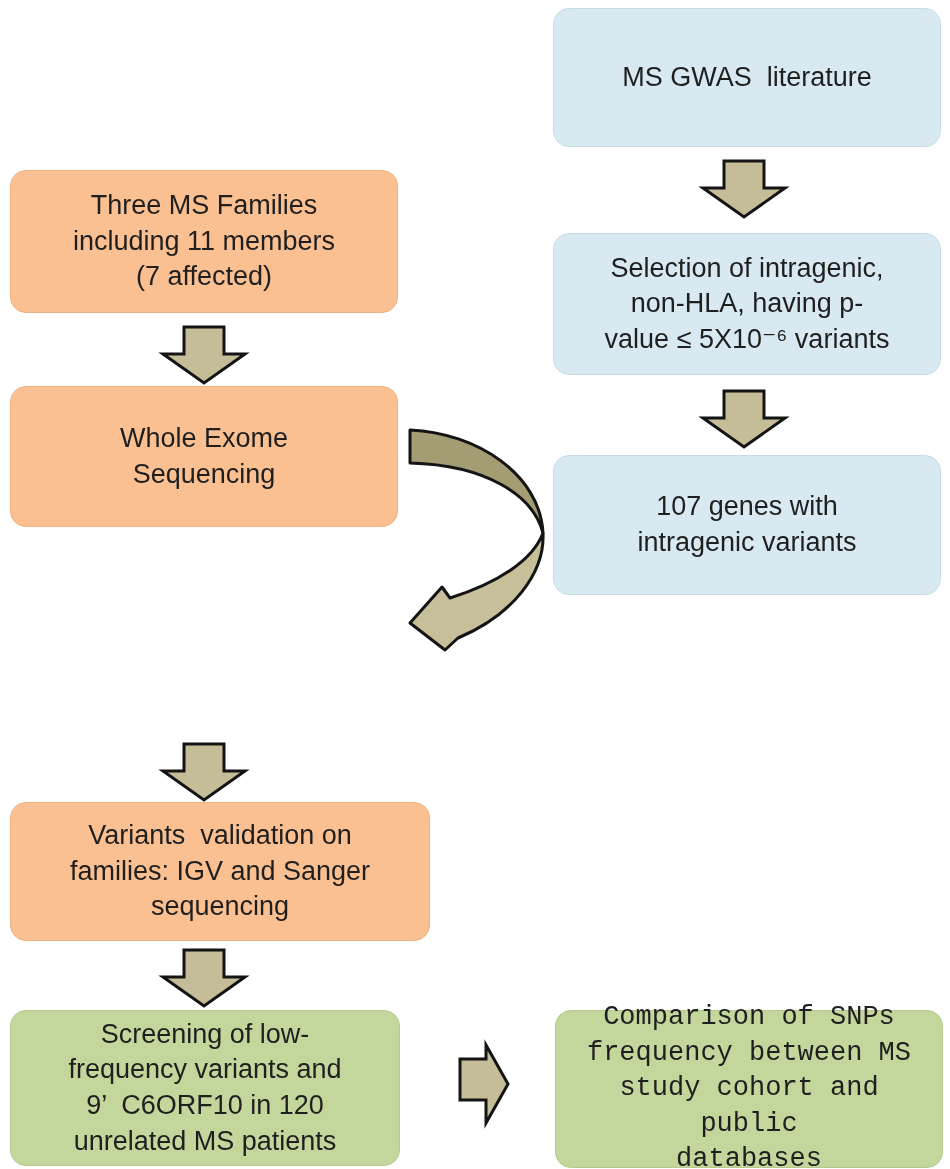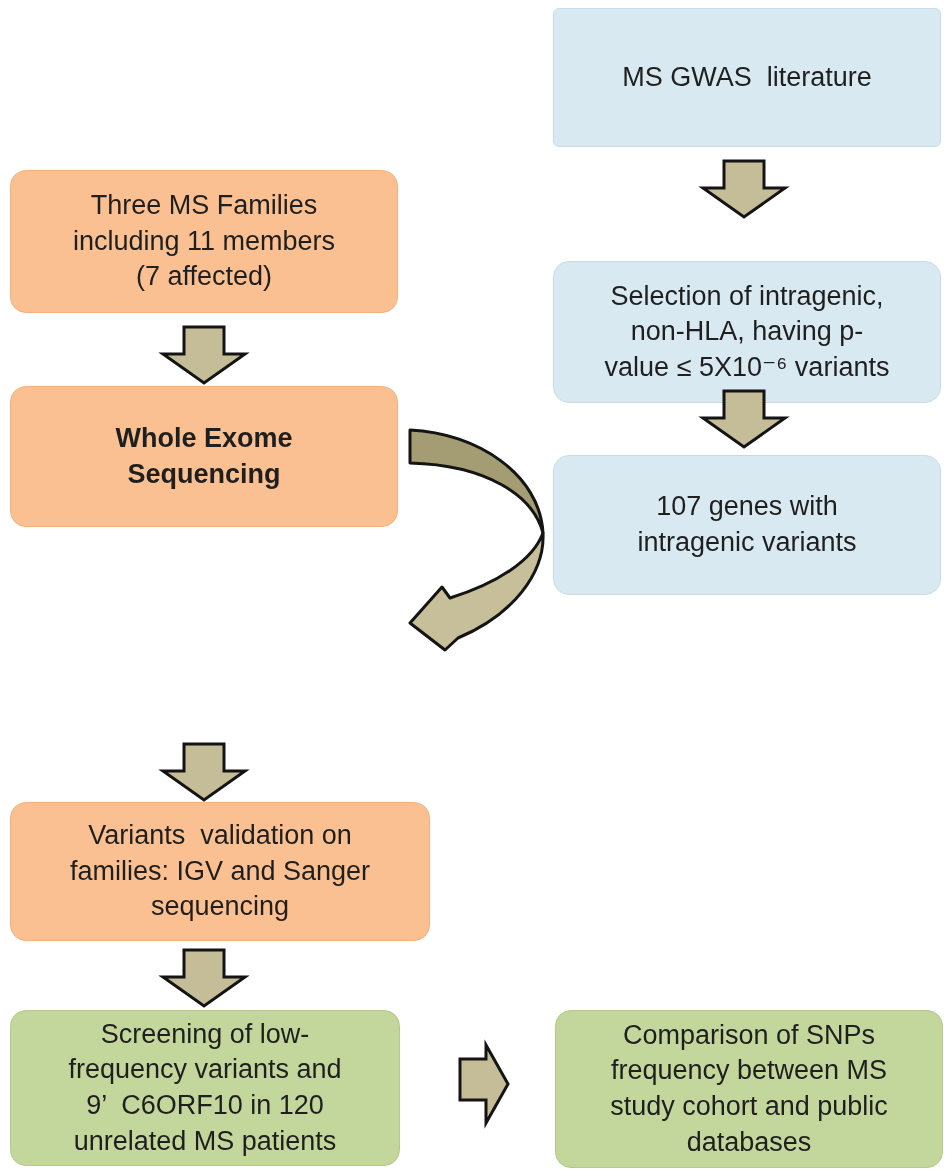--- a/index.html
+++ b/index.html
@@ -50,43 +50,43 @@
 </style>
 </head>
 <body>
 
 <div class="canvas">
 
   <div class="box orange" style="left:10px; top:170px; width:388px; height:143px;">Three MS Families
 including 11 members
 (7 affected)</div>
 
-  <div class="box orange" style="left:10px; top:386px; width:388px; height:141px;font-weight:bold;">Whole Exome
+  <div class="box orange" style="left:10px; top:386px; width:388px; height:141px;">Whole Exome
 Sequencing</div>
 
 
   <div class="box orange" style="left:10px; top:802px; width:420px; height:139px;text-align:center;">Variants  validation on
 families: IGV and Sanger
 sequencing</div>
 
   <div class="box green" style="left:10px; top:1010px; width:390px; height:156px;">Screening of low-
 frequency variants and
 9’  C6ORF10 in 120
 unrelated MS patients</div>
 
-  <div class="box blue" style="left:553px; top:8px; width:388px; height:139px;border-radius:6px;">MS GWAS  literature</div>
+  <div class="box blue" style="left:553px; top:8px; width:388px; height:139px;">MS GWAS  literature</div>
 
-  <div class="box blue" style="left:553px; top:233px; width:388px; height:142px;margin-top:28px;">Selection of intragenic,
+  <div class="box blue" style="left:553px; top:233px; width:388px; height:142px;">Selection of intragenic,
 non-HLA, having p-
 value ≤ 5X10⁻⁶ variants</div>
 
   <div class="box blue" style="left:553px; top:455px; width:388px; height:140px;">107 genes with
 intragenic variants</div>
 
-  <div class="box green" style="left:555px; top:1010px; width:388px; height:158px;">Comparison of SNPs
+  <div class="box green" style="left:555px; top:1010px; width:388px; height:158px;font-family:Liberation Mono, monospace;">Comparison of SNPs
 frequency between MS
 study cohort and public
 databases</div>
 
   <svg class="arrow" style="left:160px; top:324px;" width="88" height="62" viewBox="0 0 88 62">
     <polygon class="arrow-shape" points="24,3 64,3 64,30 85,30 44,59 3,30 24,30"></polygon>
   </svg>
 
   <svg class="arrow" style="left:160px; top:741px;" width="88" height="62" viewBox="0 0 88 62">
     <polygon class="arrow-shape" points="24,3 64,3 64,30 85,30 44,59 3,30 24,30"></polygon>

